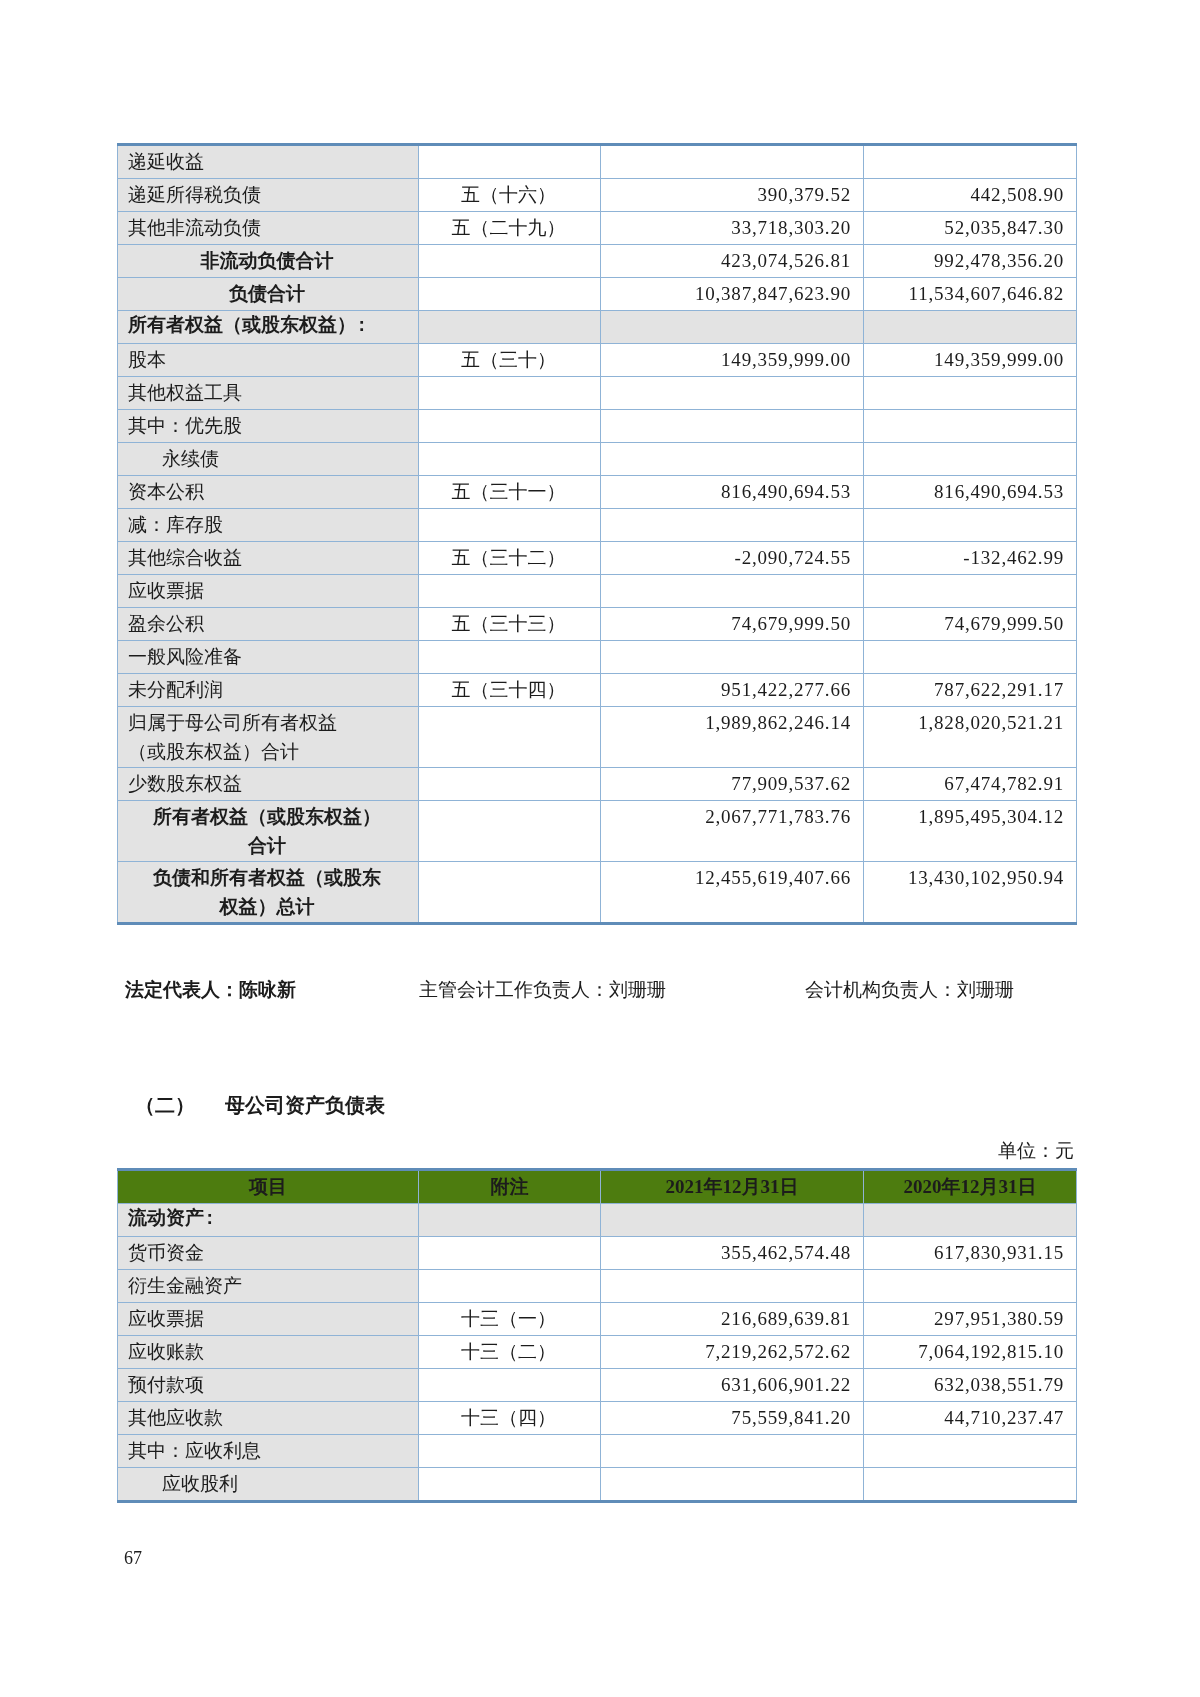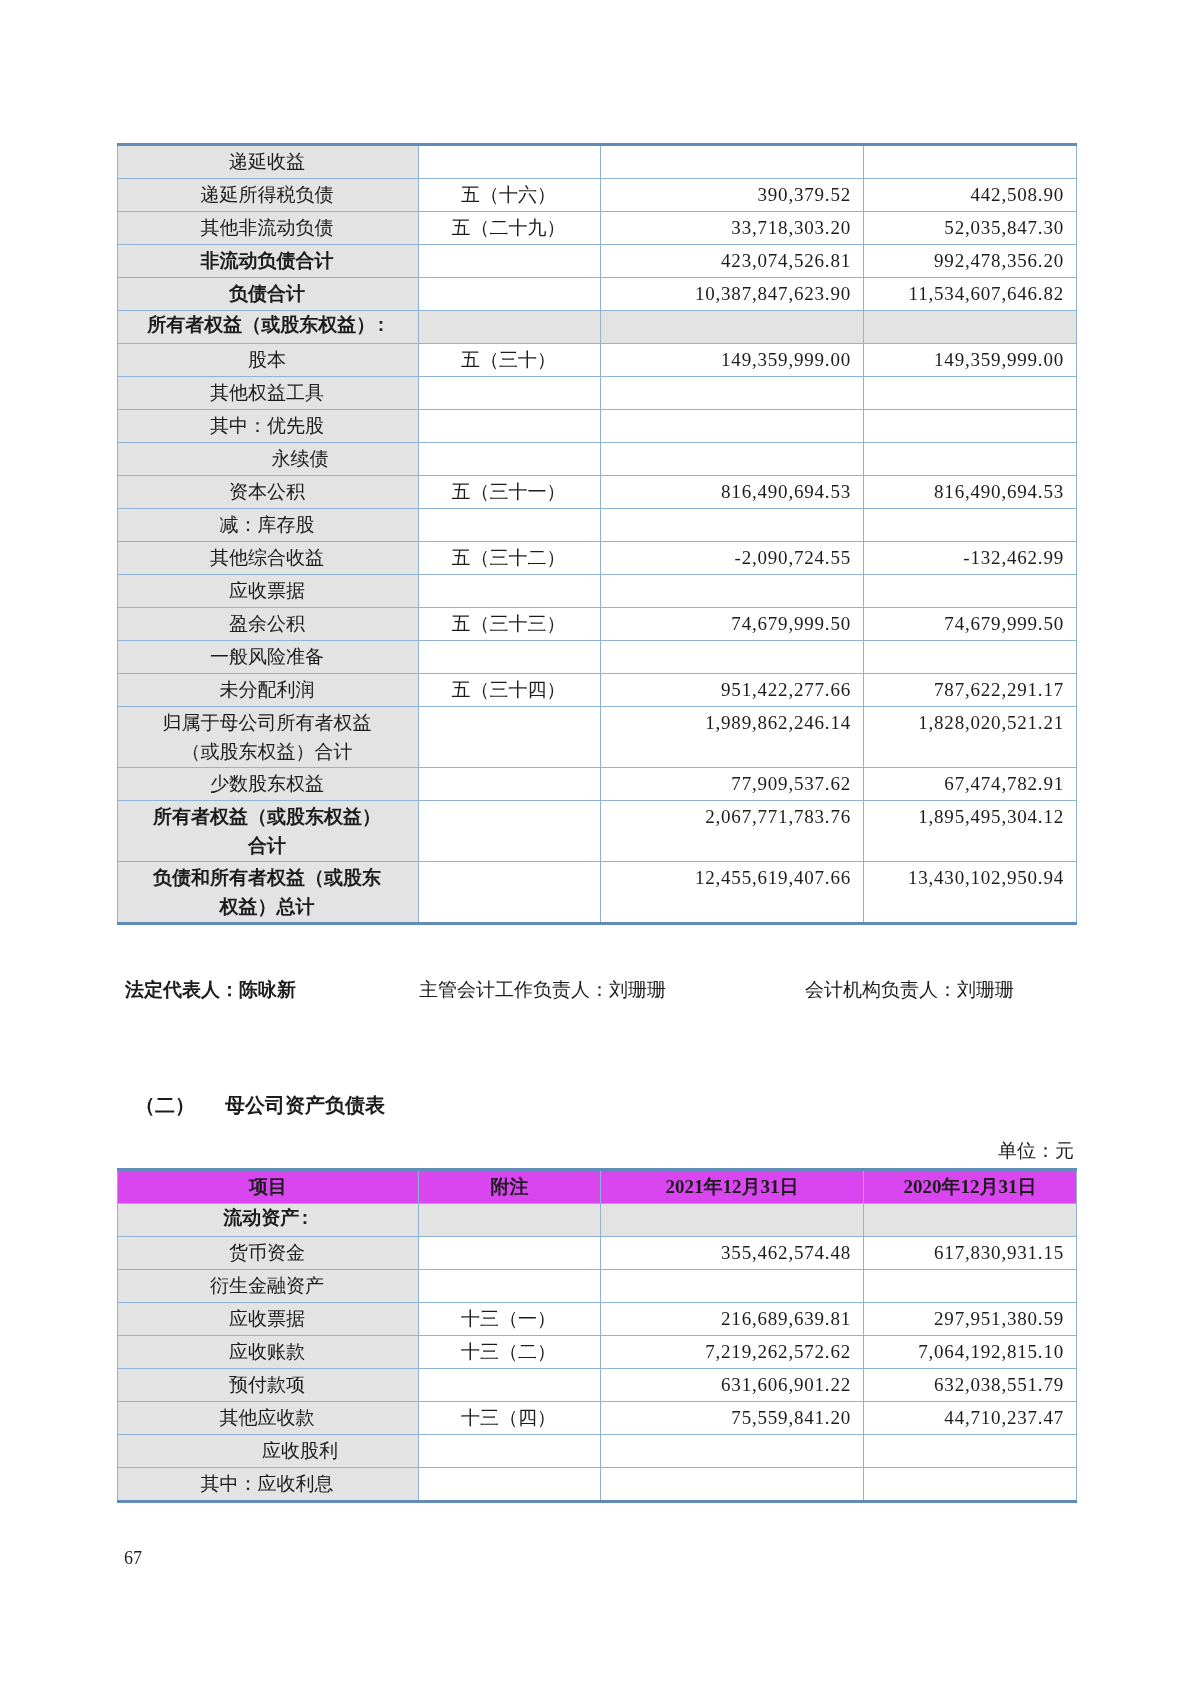--- a/index.html
+++ b/index.html
@@ -28,27 +28,27 @@
   .fin td,.fin th{
     border:1px solid #8fb3d6;
     height:30px;
     padding:1px 12px 1px 10px;
     font-size:19px;
     line-height:29px;
     vertical-align:top;
     overflow:hidden;
   }
   .fin th{
-    background:#d946ef;
+    background:#4d7c0f;
     font-weight:bold;
     text-align:center;
     padding:1px 4px;
   }
-  .c-label{background:#e3e3e3;text-align:center;}
-  .c-label.ind{padding-left:76px;}
+  .c-label{background:#e3e3e3;text-align:left;}
+  .c-label.ind{padding-left:44px;}
   .c-note{text-align:center;}
   .c-num{text-align:right;letter-spacing:0.8px;}
   tr.section td{background:#e3e3e3;font-weight:bold;font-family:Liberation Mono, monospace;}
   tr.subtotal td.c-label{font-weight:bold;text-align:center;}
   .ln{display:block;}
   .signatures{
     position:relative;
     margin-top:52px;
     height:30px;
     font-size:19px;
@@ -352,34 +352,34 @@
           </tr>
           <tr>
             <td class="c-label">
               <span class="ln">其他应收款</span>
             </td>
             <td class="c-note">十三（四）</td>
             <td class="c-num">75,559,841.20</td>
             <td class="c-num">44,710,237.47</td>
           </tr>
           <tr>
+            <td class="c-label">
+              <span class="ln">其中：应收利息</span>
+            </td>
+            <td class="c-note"></td>
+            <td class="c-num"></td>
+            <td class="c-num"></td>
+          </tr>
+          <tr>
             <td class="c-label ind">
               <span class="ln">应收股利</span>
             </td>
             <td class="c-note"></td>
             <td class="c-num"></td>
             <td class="c-num"></td>
           </tr>
-          <tr>
-            <td class="c-label">
-              <span class="ln">其中：应收利息</span>
-            </td>
-            <td class="c-note"></td>
-            <td class="c-num"></td>
-            <td class="c-num"></td>
-          </tr>
         </tbody>
     </table>
 
   </div>
 
   <div class="page-number">67</div>
 </div>
 
 </body></html>

